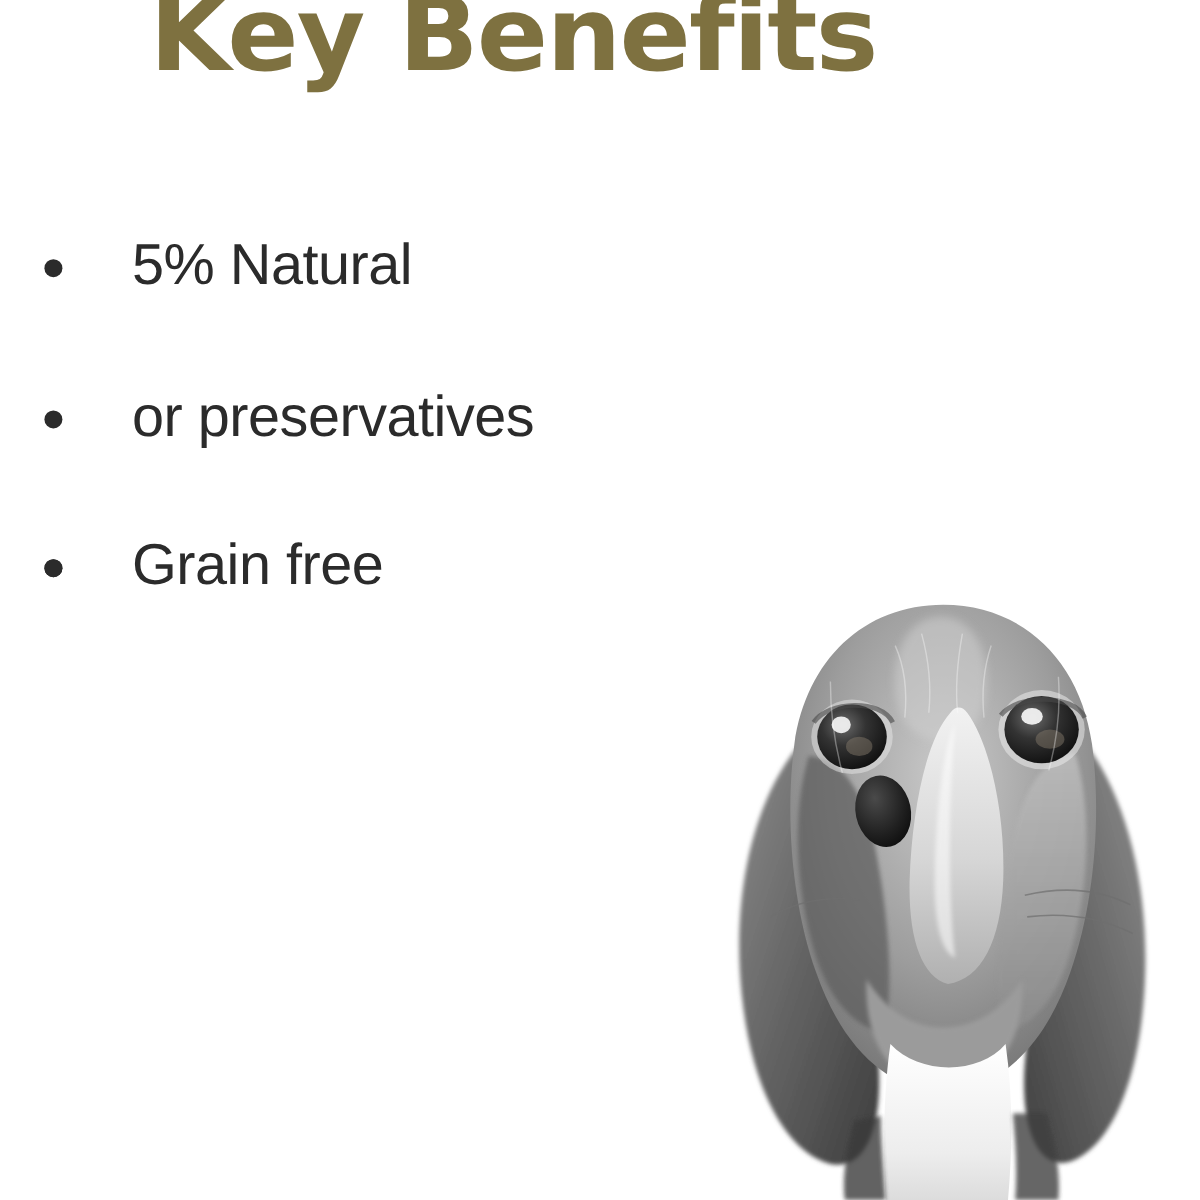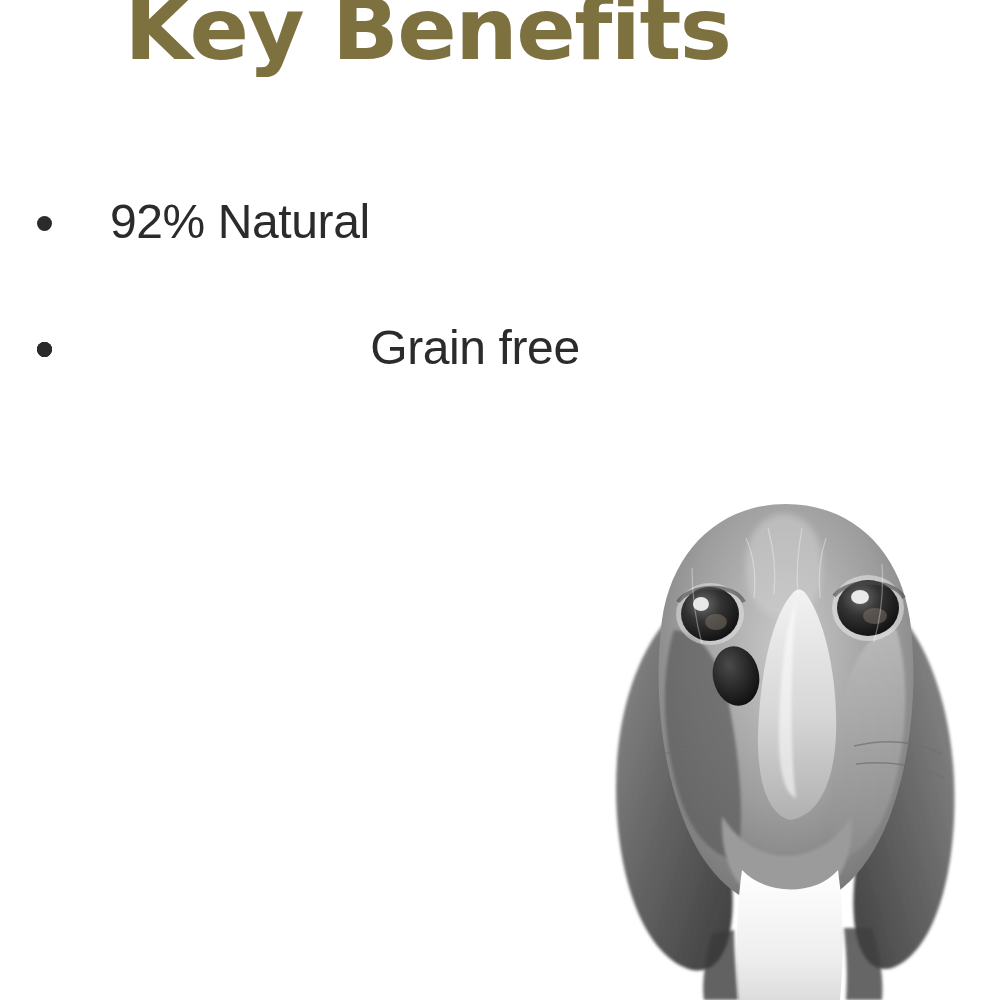--- a/index.html
+++ b/index.html
@@ -51,21 +51,21 @@
     position: relative;
     padding-left: 110px;
     margin: 0 0 58px 0;
     color: #2b2b2b;
     font-family: "Liberation Sans", sans-serif;
     font-weight: 400;
     font-size: 48px;
     line-height: 72px;
     letter-spacing: -0.4px;
   }
-  .benefit-item:last-child { margin-bottom: 0; text-align: center; }
+  .benefit-item:last-child { margin-bottom: 0; }
 
   .bullet-dot {
     position: absolute;
     left: 37px;
     top: 30px;
     width: 15px;
     height: 15px;
     border-radius: 50%;
     background: #2b2b2b;
   }
@@ -91,25 +91,26 @@
 <body>
 
 <div id="page">
 
   <div class="title">Key Benefits</div>
 
   <ul class="benefits">
 
     <li class="benefit-item i1">
       <span class="bullet-dot"></span>
-      <span class="benefit-text">92% Natural</span>
+      <span class="benefit-text">5% Natural</span>
     </li>
 
     <li class="benefit-item i2">
       <span class="bullet-dot"></span>
+      <span class="benefit-text l2">or preservatives</span>
     </li>
 
     <li class="benefit-item i3">
       <span class="bullet-dot"></span>
     </li>
 
     <li class="benefit-item i4">
       <span class="bullet-dot"></span>
       <span class="benefit-text">Grain free</span>
     </li>

